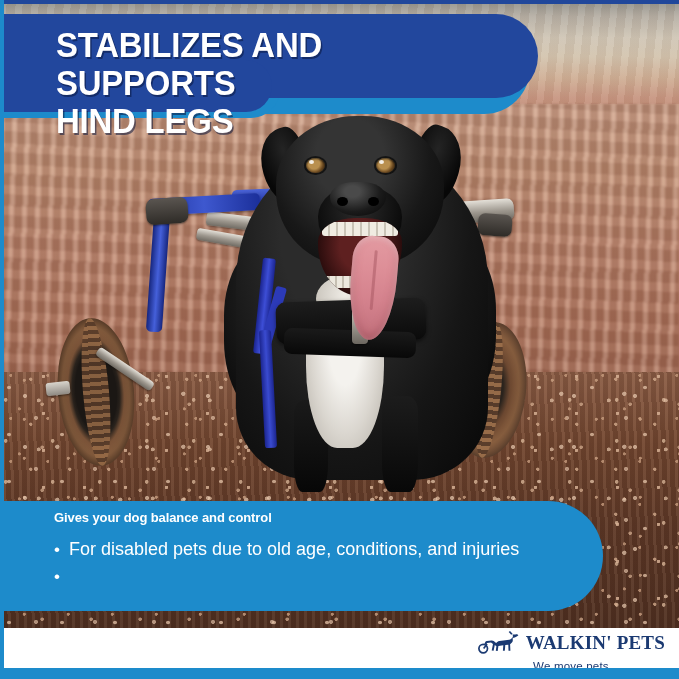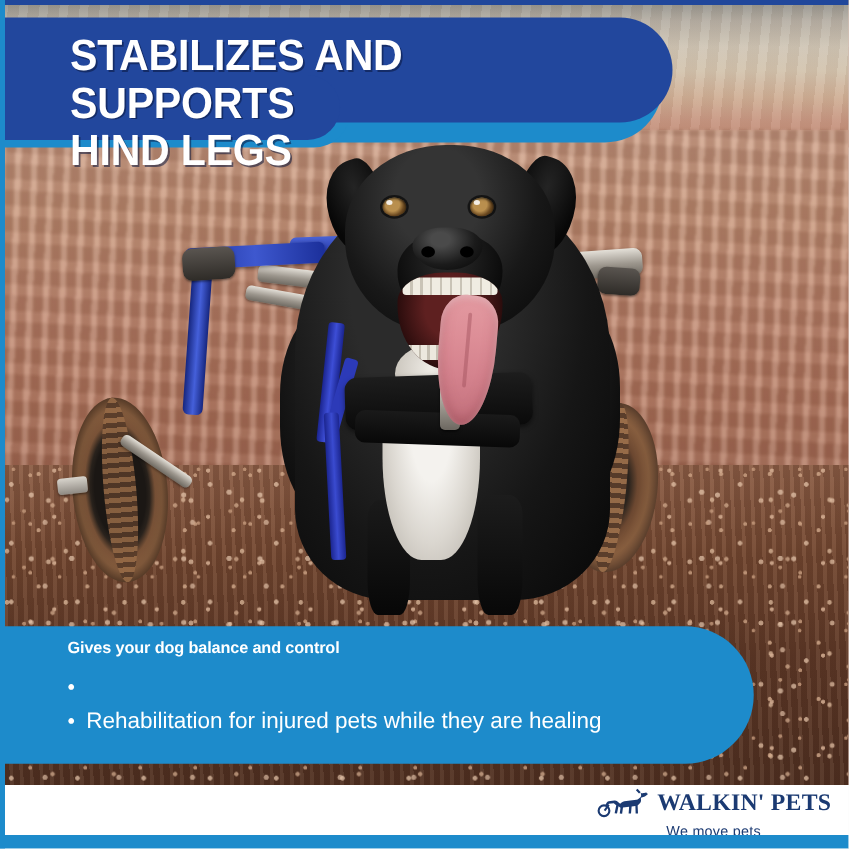--- a/index.html
+++ b/index.html
@@ -524,24 +524,24 @@
   <div class="banner-text">
     <div>STABILIZES AND SUPPORTS</div>
     <div>HIND LEGS</div>
   </div>
 
   <div class="callout"></div>
   <div class="callout-head">Gives your dog balance and control</div>
   <div class="bullets">
     <div class="bullet-row">
       <span class="bullet-dot">•</span>
+      <span>For disabled pets due to old age, conditions, and injuries</span>
     </div>
     <div class="bullet-row">
       <span class="bullet-dot">•</span>
-      <span>Rehabilitation for injured pets while they are healing</span>
     </div>
   </div>
 
   <div class="footer"></div>
   <div class="logo-wrap">
     <div class="logo-row">
       <svg class="logo-mark" width="44" height="25" viewBox="0 0 44 25">
         <g fill="#1B3A72">
           <path d="M41.5 3.2c-1.0.5-2.1 1.0-3.2 1.2-.9.2-1.8.1-2.7-.1l.3 1.6c.1.7-.1 1.3-.6 1.8l-1.4 1.3c-.5.4-1.1.7-1.8.8l-9.6 1.2c-.8.1-1.6.4-2.2.9l-1.2 1.0-2.4-1.9c-.6-.5-1.4-.7-2.2-.6l-4.6.6c-.7.1-1.3.5-1.6 1.1l-1.0 1.9 1.9.5.9-1.5 3.9-.5 2.0 1.6-1.3 6.5 1.9.2 1.2-5.9 1.6 1.3-.6 4.6 1.9.1.7-5.0 4.9-.6-.4 5.5 1.9.0.5-5.7 3.0-.4.2 6.1 1.9-.1-.3-6.4 1.6-1.5c.7-.6 1.1-1.5 1.1-2.4l-.1-2.3 1.3-.3c1.3-.3 2.5-.9 3.5-1.8l.9-.8-1.5-1.1z"></path>
           <path d="M33.0 1.0l2.6 2.7-1.4 1.0-2.5-2.6z"></path>

